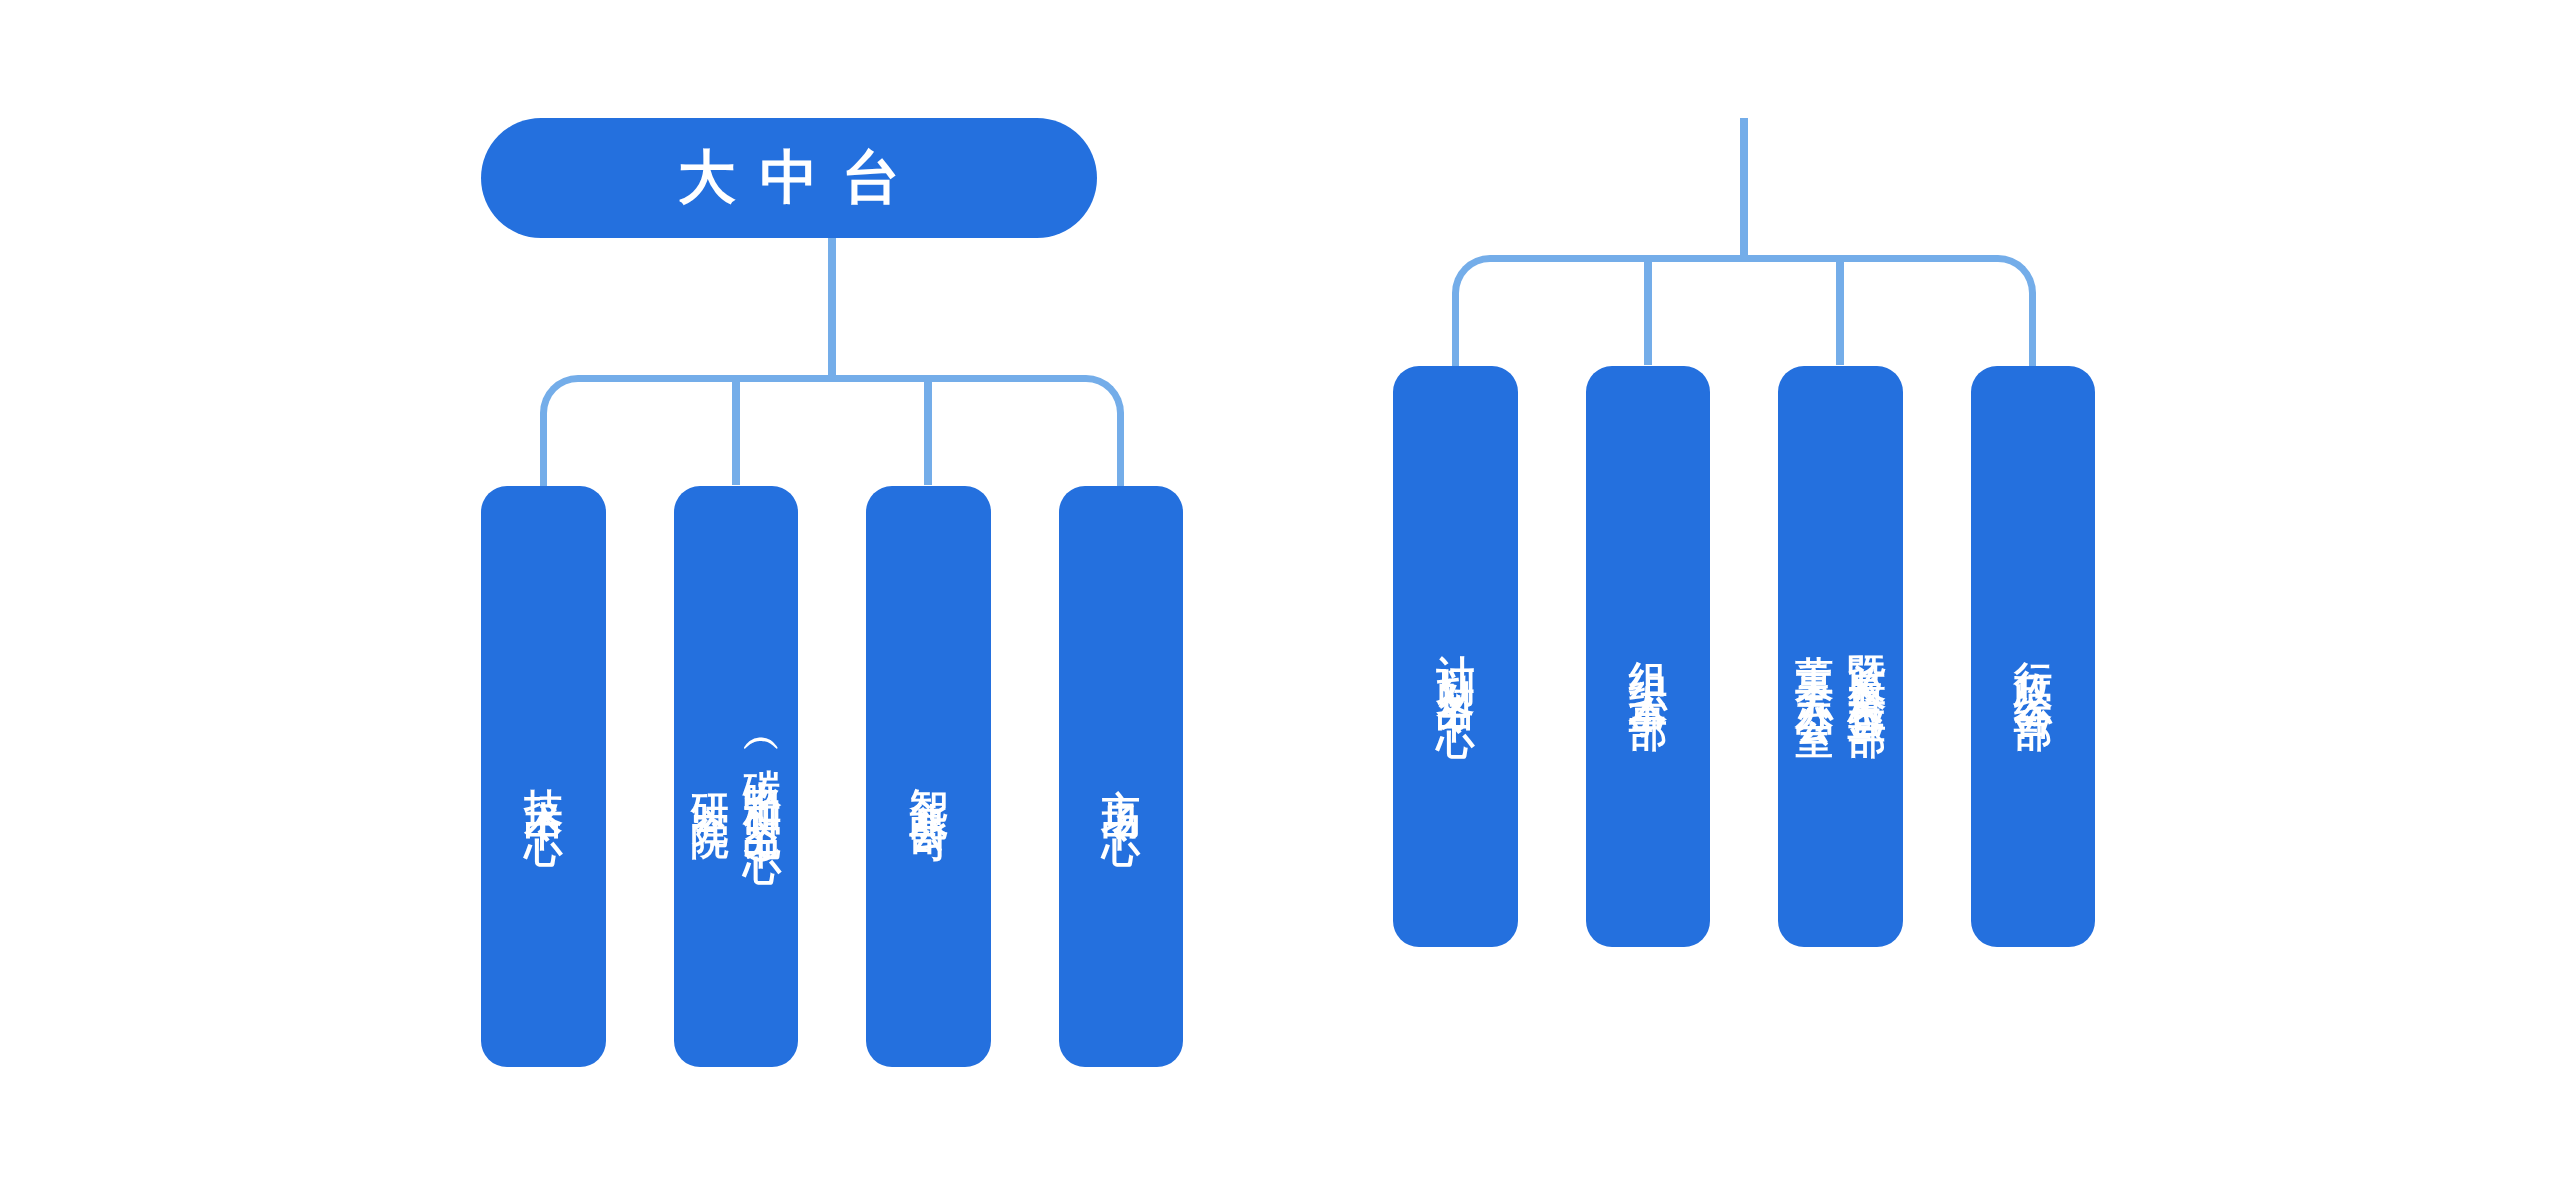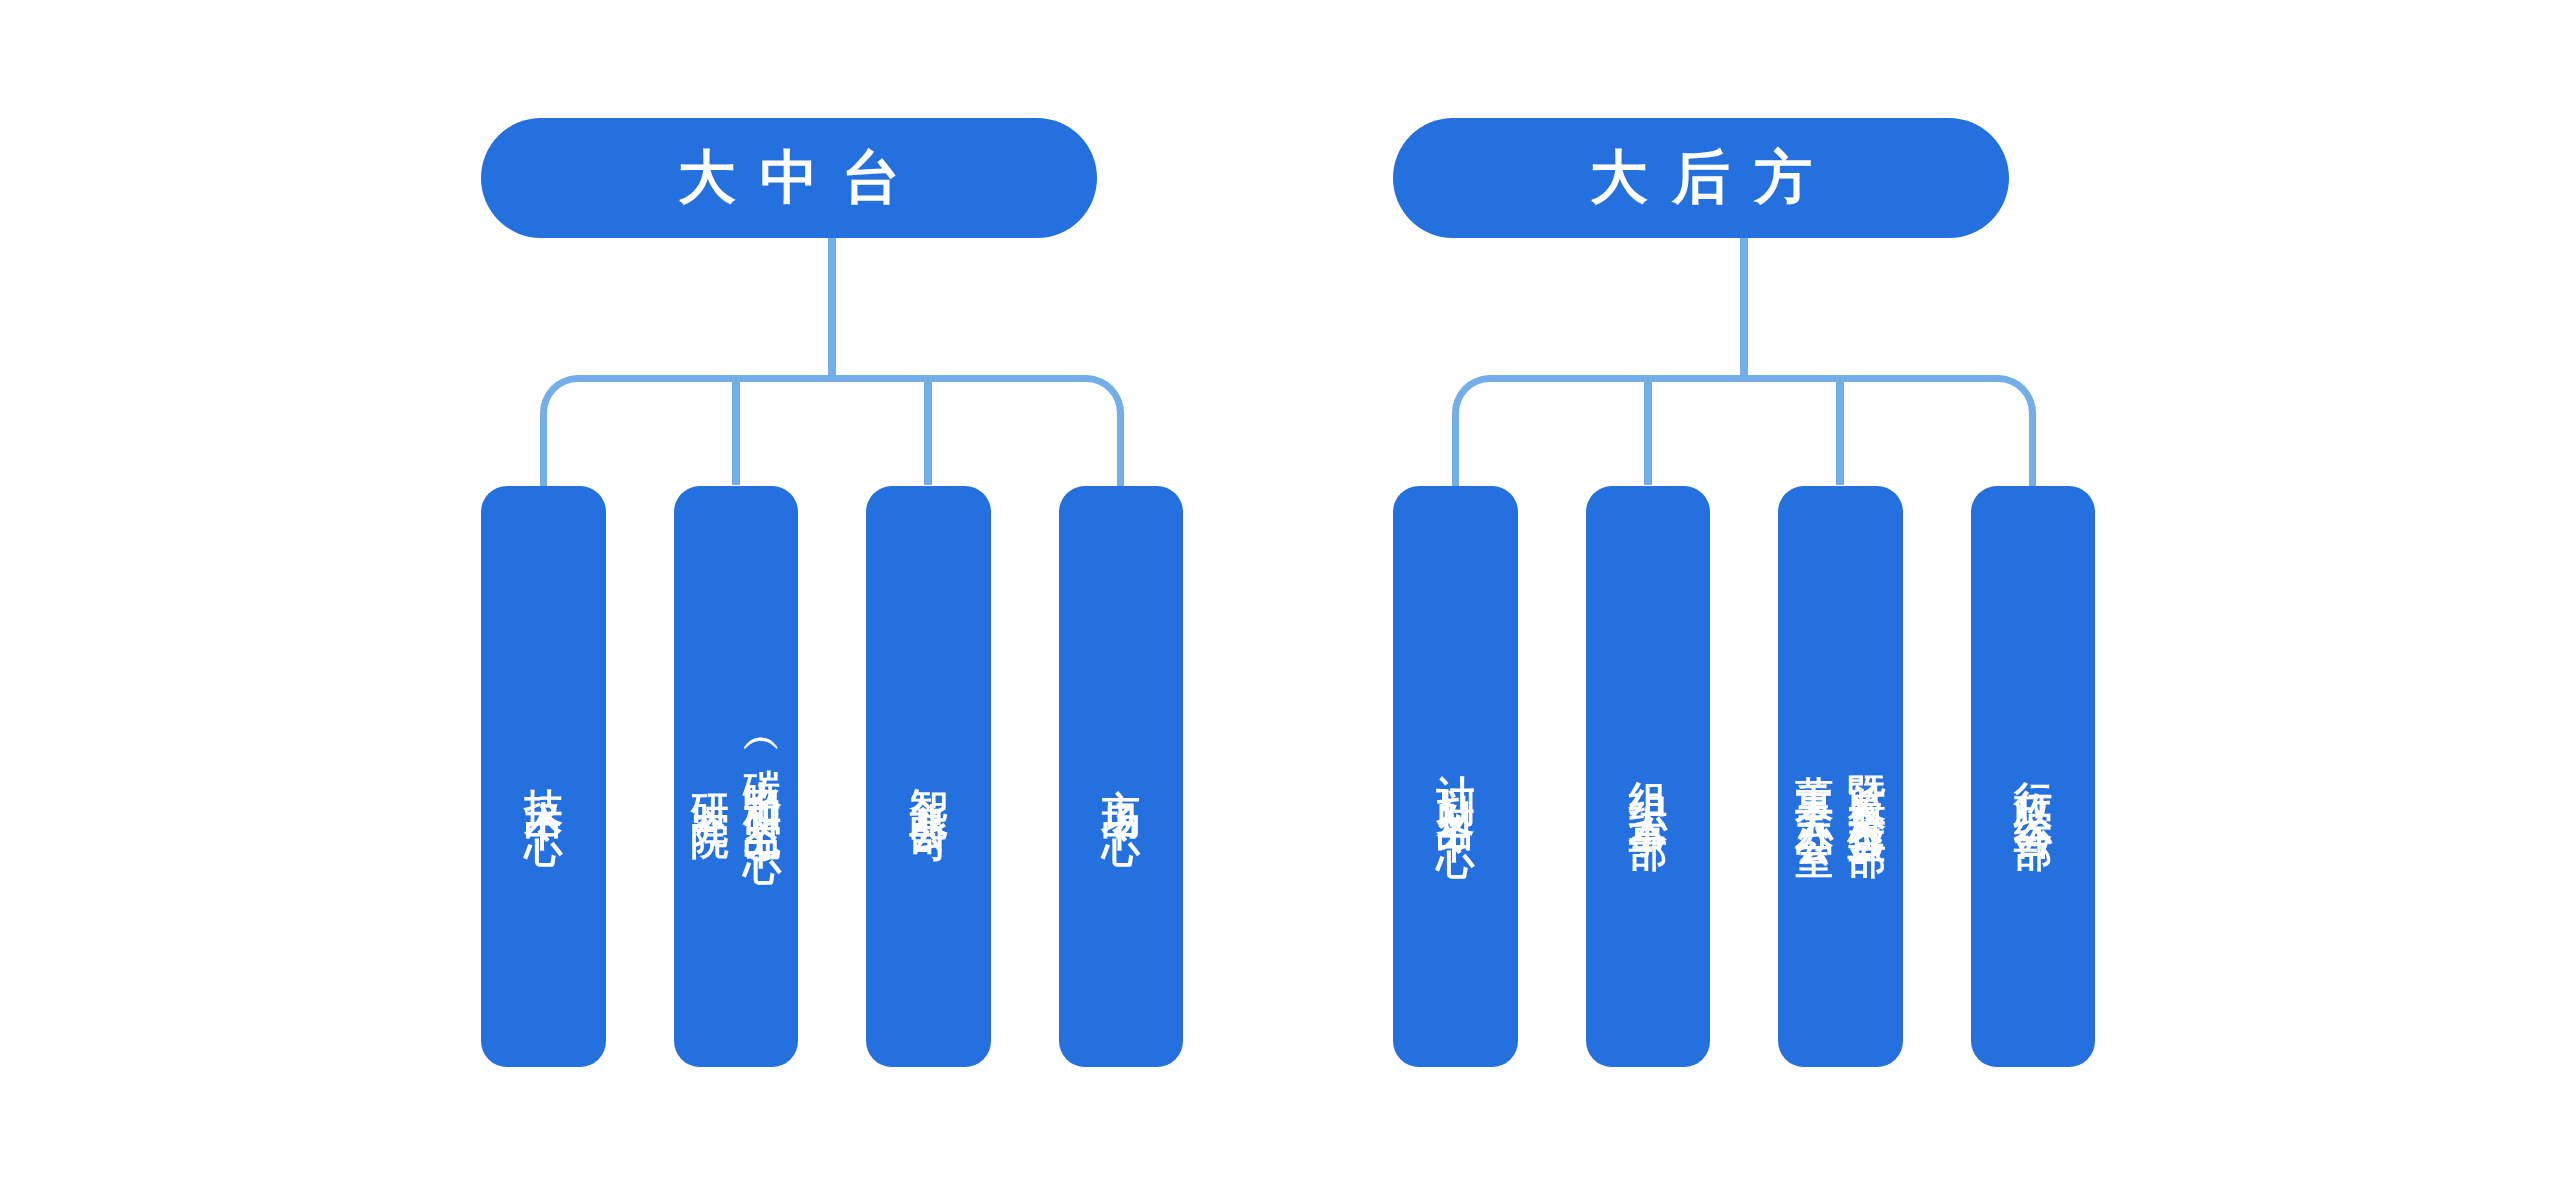--- a/index.html
+++ b/index.html
@@ -139,23 +139,20 @@
       <div class="child">
         <span class="t">智能公司</span>
       </div>
       <div class="child">
         <span class="t">市场中心</span>
       </div>
     </div>
   </div>
 
   <div class="group">
-    <div class="pill">
-      <span class="t">大后方</span>
-    </div>
     <div class="connector">
       <div class="stem"></div>
       <div class="rail"></div>
       <div class="stub s1"></div>
       <div class="stub s2"></div>
     </div>
     <div class="children">
       <div class="child">
         <span class="t">计划财务中心</span>
       </div>

